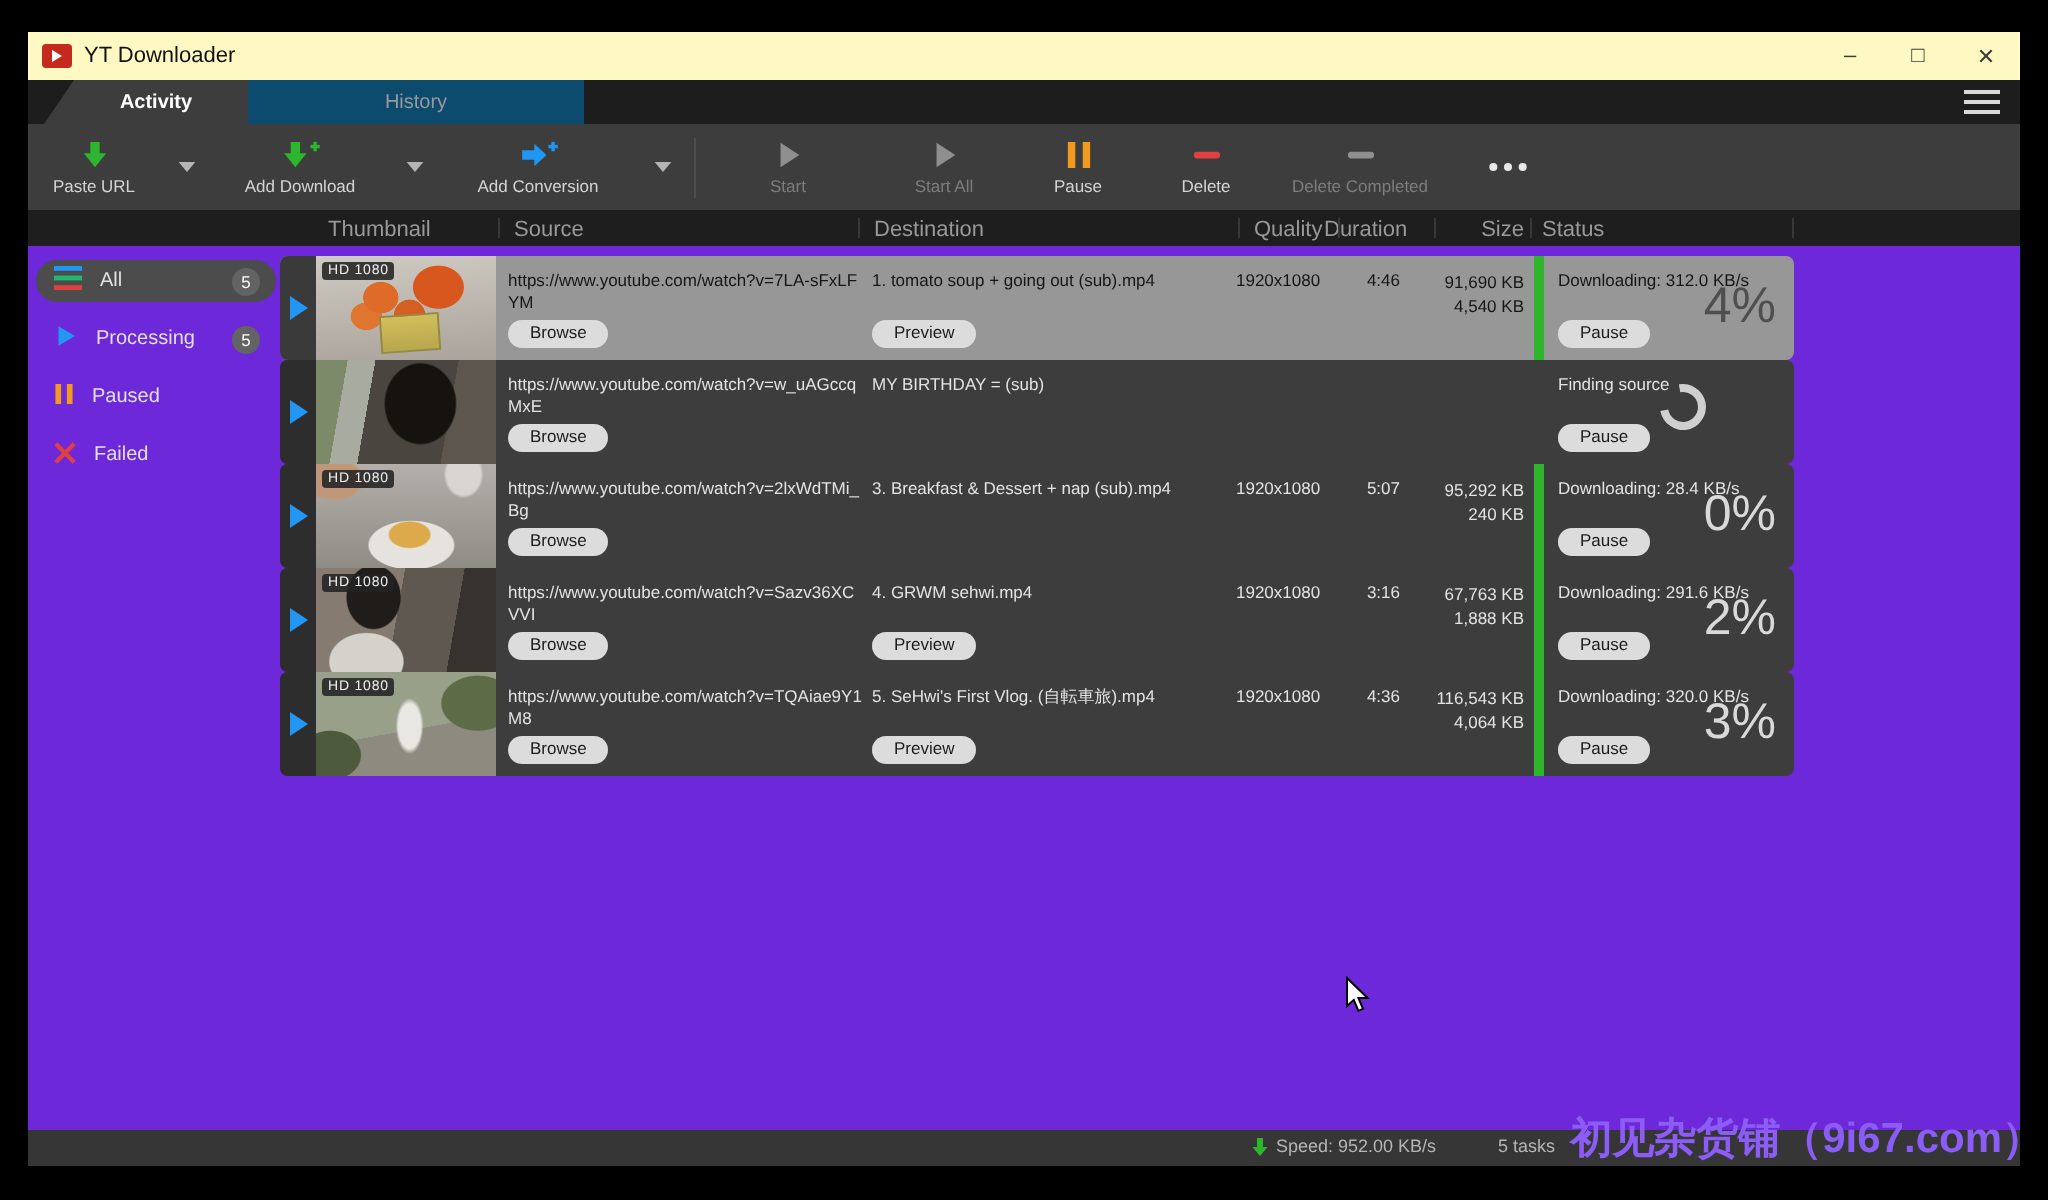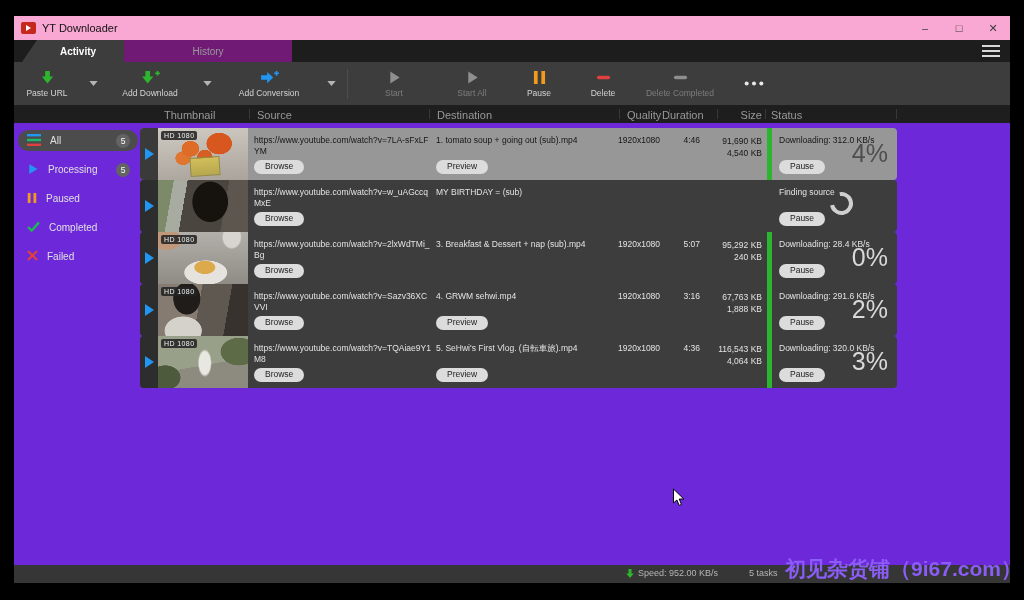--- a/index.html
+++ b/index.html
@@ -2,33 +2,33 @@
 <html><head>
 <meta charset="utf-8">
 <style>
   * { margin:0; padding:0; box-sizing:border-box; }
   body { background:#000; font-family:"Liberation Sans", sans-serif; }
   .stage { position:relative; width:1024px; height:600px; background:#000; overflow:hidden; }
 
   .window { position:absolute; left:14px; top:16px; width:996px; height:567px; background:#282828; }
 
   
-  .titlebar { height:24px; background:#f9a8d4; display:flex; align-items:center; padding-left:7px; }
+  .titlebar { height:24px; background:#fef9c3; display:flex; align-items:center; padding-left:7px; }
   .app-icon { width:15px; height:12px; background:#c5281c; border-radius:2px; position:relative; margin-right:6px; flex:0 0 auto; }
   .app-icon::after { content:""; position:absolute; left:5px; top:3px; border-left:5px solid #fff; border-top:3px solid transparent; border-bottom:3px solid transparent; }
   .title-text { font-size:11px; color:#111; }
   .win-controls { margin-left:auto; display:flex; height:100%; }
   .win-btn { width:34px; display:flex; align-items:center; justify-content:center; font-size:11px; color:#3c3c3c; }
 
   
   .tabstrip { height:22px; background:#1d1d1d; display:flex; align-items:stretch; }
   .tab { font-size:10px; display:flex; align-items:center; justify-content:center; }
   .tab.active { background:#3d3d3d; color:#fff; font-weight:bold; width:102px; margin-left:8px;
                 clip-path:polygon(15px 0, 100% 0, 100% 100%, 0 100%); padding-left:10px; }
-  .tab.inactive { background:#701a75; color:#9a9a9a; width:168px; }
+  .tab.inactive { background:#0c4a6e; color:#9a9a9a; width:168px; }
   .hamburger { margin-left:auto; margin-right:10px; align-self:center; display:flex; flex-direction:column; gap:3px; }
   .hamburger span { width:18px; height:2px; background:#d8d8d8; }
 
   
   .toolbar { height:43px; background:#3d3d3d; display:flex; align-items:center; }
   .tbtn { display:flex; flex-direction:column; align-items:center; justify-content:center; gap:3px; height:100%; }
   .tbtn .lbl { font-size:8.5px; color:#d4d4d4; white-space:nowrap; }
   .tbtn.disabled .lbl { color:#7d7d7d; }
   .icon-wrap { position:relative; height:15px; display:flex; align-items:flex-end; }
   .caret { width:26px; height:100%; display:flex; align-items:center; justify-content:center; }
@@ -274,26 +274,20 @@
           <span class="side-badge">5</span>
         </div>
         <div class="side-item">
           <span><svg width="10" height="12" viewBox="0 0 14 16">
                 <rect x="1" y="1" width="4" height="14" fill="#f29a1e"></rect>
                 <rect x="9" y="1" width="4" height="14" fill="#f29a1e"></rect>
               </svg></span>
           <span>Paused</span>
         </div>
         <div class="side-item">
-          <span><svg width="13" height="11" viewBox="0 0 14 12">
-                <path d="M1 6.5L5 10.5 13 1.5" stroke="#1db954" stroke-width="2.5" fill="none"></path>
-              </svg></span>
-          <span>Completed</span>
-        </div>
-        <div class="side-item">
           <span><svg width="11" height="11" viewBox="0 0 12 12">
                 <path d="M1 1l10 10M11 1L1 11" stroke="#e04040" stroke-width="2.3"></path>
               </svg></span>
           <span>Failed</span>
         </div>
       </div>
 
       <div class="rows">
 
         <div class="row selected">

